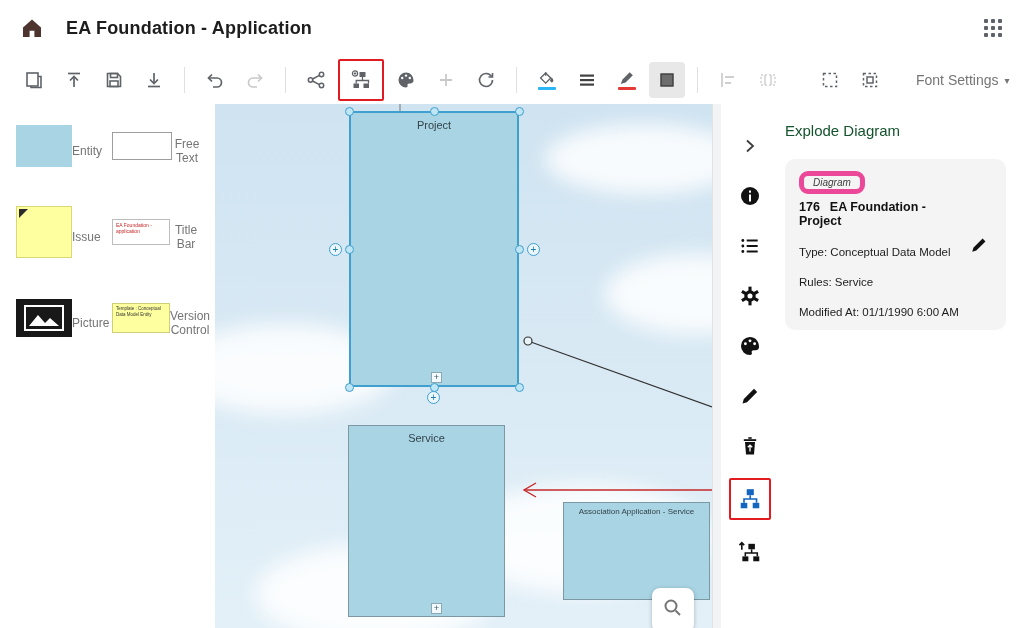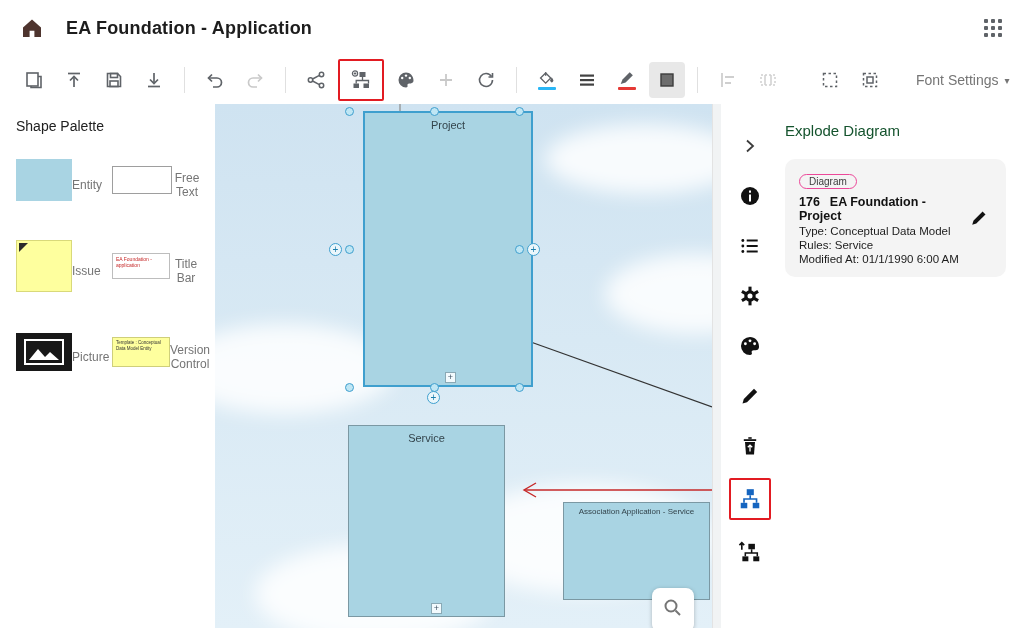--- a/index.html
+++ b/index.html
@@ -48,21 +48,21 @@
   .sw-ver { width:58px; height:30px; background:#feff9e; border:1px solid #cfcf7a; overflow:hidden; padding:2px 3px; }
   .sw-ver span { display:block; font-size:4.5px; line-height:1.25; color:#333; }
 
   
   .canvas { position:relative; width:497px; height:524px; overflow:hidden;
     background:linear-gradient(180deg,#cfe3f1 0%,#d8e9f4 45%,#e3f0f8 100%); }
   .cloud { position:absolute; background:rgba(255,255,255,.85); border-radius:50%; filter:blur(10px); }
   .lines { position:absolute; left:0; top:0; pointer-events:none; }
   .ent { position:absolute; background:#a9d4e3; border:1px solid #7b98a3; }
   .ent .ent-label { display:block; text-align:center; padding-top:6px; font-size:11px; color:#33444c; }
-  .ent.selected { border:2px solid #3f9fce;margin-left:14px; }
+  .ent.selected { border:2px solid #3f9fce; }
   .handle { position:absolute; width:9px; height:9px; border-radius:50%; background:#bfe6f4; border:1.5px solid #3f9fce; }
   .cpoint { position:absolute; width:13px; height:13px; border-radius:50%; background:#eaf6fb; border:1px solid #3f9fce;
     color:#1c7fae; font-size:10px; line-height:11px; text-align:center; }
   .plusbox { position:absolute; width:11px; height:11px; background:#f2fafd; border:1px solid #8aa9b5;
     font-size:9px; line-height:9px; text-align:center; color:#456; }
   .ent-assoc .ent-label { font-size:8px; padding:4px 6px 0; }
   .zoom-btn { position:absolute; right:18px; bottom:-4px; width:42px; height:44px; background:#fff; border-radius:8px;
     box-shadow:0 1px 4px rgba(0,0,0,.25); display:flex; align-items:flex-start; justify-content:center; padding-top:9px; cursor:pointer; }
 
   
@@ -71,24 +71,24 @@
   
   .right-panel { flex:1; display:flex; background:#fff; }
   .rail { width:58px; display:flex; flex-direction:column; align-items:center; padding-top:24px; }
   .rail-btn { width:36px; height:36px; display:flex; align-items:center; justify-content:center; cursor:pointer; margin-bottom:14px; }
   .rail .redbox { margin-bottom:14px; }
   .rail .redbox .rail-btn { margin-bottom:0; }
   .panel-body { flex:1; padding:18px 18px 0 6px; }
   .panel-body h2 { font-size:15px; font-weight:400; color:#14532d; margin-bottom:20px; }
   .card { background:#f4f4f4; border-radius:10px; padding:12px 12px 12px 14px; display:flex; align-items:center; }
   .card-text { flex:1; }
-  .chip { display:inline-block; border:1px solid #ec4899; border-radius:9px; padding:1px 9px; font-size:10px; color:#3c3c3c; }
+  .chip { display:inline-block; border:5px solid #ec4899; border-radius:9px; padding:1px 9px; font-size:10px; color:#3c3c3c;font-style:italic; }
   .card-title { margin-top:6px; font-size:12.5px; font-weight:700; color:#111; }
   .card-title .cid { margin-right:10px; }
-  .card-line { font-size:11.5px; color:#1c1c1c; margin-top:2px; }
+  .card-line { font-size:11.5px; color:#1c1c1c; margin-top:18px; }
   .pencil-btn { width:30px; height:30px; display:flex; align-items:center; justify-content:center; cursor:pointer; }
 </style>
 </head>
 <body>
 
 <header class="app-header">
   <div class="home-btn">
     <svg width="24" height="24" viewBox="0 0 20 20">
       <path d="M2.5 9.5 L10 3 L17.5 9.5 V17.5 H12 V12.2 H8 V17.5 H2.5 Z" fill="#4e342e"></path>
     </svg>
@@ -243,21 +243,20 @@
   </div>
   <div class="font-settings">
     <span>Font Settings</span>
     <span class="caret">▾</span>
   </div>
 </div>
 
 <div class="main">
 
   <aside class="palette">
-    <h2>Shape Palette</h2>
     <div class="pal-grid">
       <div class="pal-item">
         <div class="cell">
             <div class="sw-entity"></div>
           </div>
         <span class="lbl">Entity</span>
       </div>
       <div class="pal-item">
         <div class="cell">
             <div class="sw-free"></div>

